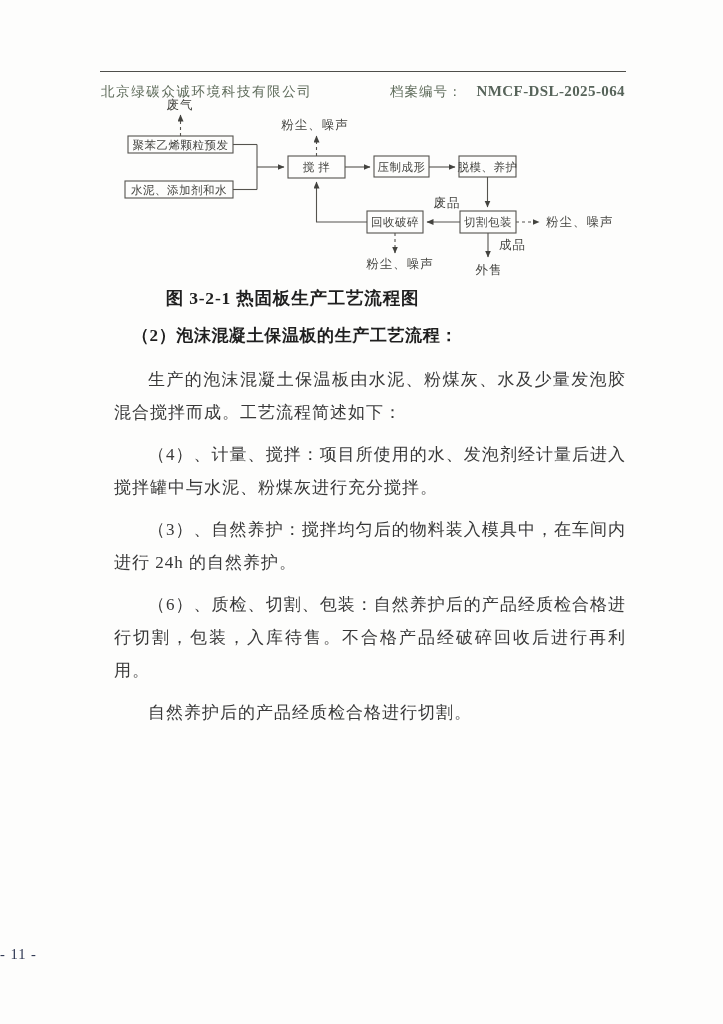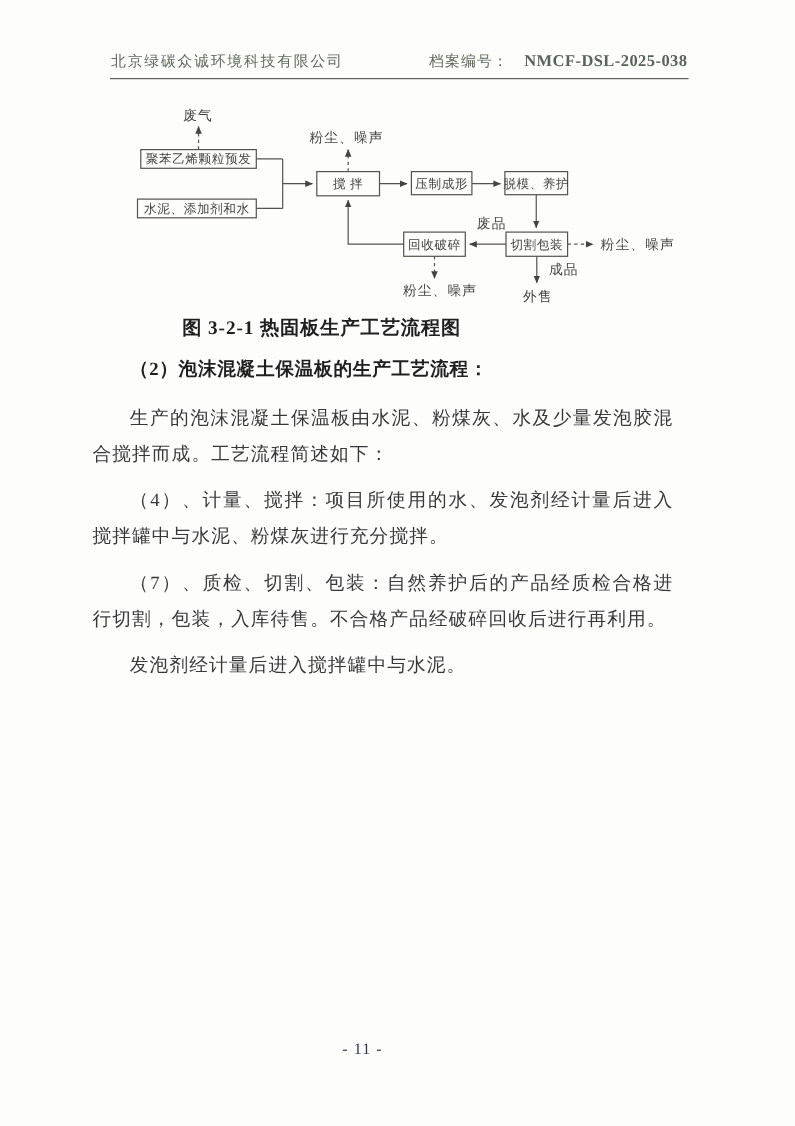--- a/index.html
+++ b/index.html
@@ -10,22 +10,22 @@
     background:#fdfdfc;
     font-family:"Liberation Serif","DejaVu Serif",serif;
     overflow:hidden;
   }
   
   .header{
     position:absolute;top:47px;left:101px;width:524px;
     display:flex;justify-content:space-between;align-items:baseline;
     color:#5e6b5a;
   }
-  .company{font-size:13.5px;letter-spacing:1.6px;}
-  .archive{display:flex;align-items:center;}
+  .company{font-size:13.5px;letter-spacing:1.6px;margin-top:36px;}
+  .archive{display:flex;align-items:flex-start;}
   .archive-label{font-size:13.5px;letter-spacing:1px;margin-right:14px;}
   .archive-number{font-size:15px;letter-spacing:.4px;font-weight:bold;color:#57645a;}
   .header-rule{
     position:absolute;top:71px;left:100px;width:526px;
     border-top:1.5px solid #4e4e4a;
   }
   
   .flowchart{position:absolute;left:95px;top:85px;width:540px;height:200px;}
   .flowchart text{
     font-family:"Liberation Serif","DejaVu Serif",serif;
@@ -33,51 +33,51 @@
   }
   .node-label{font-size:11.5px;letter-spacing:.5px;}
   .free-label{font-size:12.5px;letter-spacing:1px;}
   .caption{
     position:absolute;top:286px;left:0;width:585px;
     text-align:center;font-weight:bold;font-size:17.5px;
     color:#1f1f1f;letter-spacing:.8px;
   }
   
   .content{
-    position:absolute;top:319px;left:84px;width:528px;
+    position:absolute;top:319px;left:98px;width:528px;
     color:#383838;
   }
   .section-heading{
     font-weight:bold;color:#1f1f1f;
     font-size:17px;letter-spacing:.6px;
     text-indent:2em;line-height:34px;margin:0 0 10px 0;
   }
   .content p{
-    margin:0 0 9px 0;
+    margin:0 0 9px 16px;
     font-size:17px;line-height:33px;letter-spacing:1px;
     text-indent:2em;
     text-align:justify;
     text-justify:inter-ideograph;
   }
   
   .footer{
     position:absolute;top:946px;left:0;width:659px;
-    text-align:center;font-size:14.5px;color:#2c3550;letter-spacing:1px;font-family:Liberation Serif, serif;
+    text-align:left;font-size:14.5px;color:#2c3550;letter-spacing:1px;font-family:Liberation Serif, serif;
   }
 </style>
 </head>
 <body>
 
 <div class="page">
 
   <div class="header">
     <span class="company">北京绿碳众诚环境科技有限公司</span>
     <span class="archive">
       <span class="archive-label">档案编号：</span>
-      <span class="archive-number">NMCF-DSL-2025-038</span>
+      <span class="archive-number">NMCF-DSL-2025-064</span>
     </span>
   </div>
   <div class="header-rule"></div>
 
   <svg class="flowchart" viewBox="0 0 540 200">
     <defs>
       <marker id="ah" markerWidth="9" markerHeight="8" refX="6.5" refY="3" orient="auto" markerUnits="userSpaceOnUse">
         <path d="M0,0 L7,3 L0,6 Z" fill="#43433f"></path>
       </marker>
     </defs>
@@ -127,19 +127,20 @@
     <text class="free-label" x="404" y="164" text-anchor="start">成品</text>
     <text class="free-label" x="394" y="189" text-anchor="middle">外售</text>
   </svg>
 
   <div class="caption">图 3-2-1 热固板生产工艺流程图</div>
 
   <div class="content">
     <div class="section-heading">（2）泡沫混凝土保温板的生产工艺流程：</div>
     <p>生产的泡沫混凝土保温板由水泥、粉煤灰、水及少量发泡胶混合搅拌而成。工艺流程简述如下：</p>
     <p>（4）、计量、搅拌：项目所使用的水、发泡剂经计量后进入搅拌罐中与水泥、粉煤灰进行充分搅拌。</p>
-    <p>（7）、质检、切割、包装：自然养护后的产品经质检合格进行切割，包装，入库待售。不合格产品经破碎回收后进行再利用。</p>
-    <p>发泡剂经计量后进入搅拌罐中与水泥。</p>
+    <p>（3）、自然养护：搅拌均匀后的物料装入模具中，在车间内进行 24h 的自然养护。</p>
+    <p>（6）、质检、切割、包装：自然养护后的产品经质检合格进行切割，包装，入库待售。不合格产品经破碎回收后进行再利用。</p>
+    <p>自然养护后的产品经质检合格进行切割。</p>
   </div>
 
   <div class="footer">- 11 -</div>
 
 </div>
 
 </body></html>

